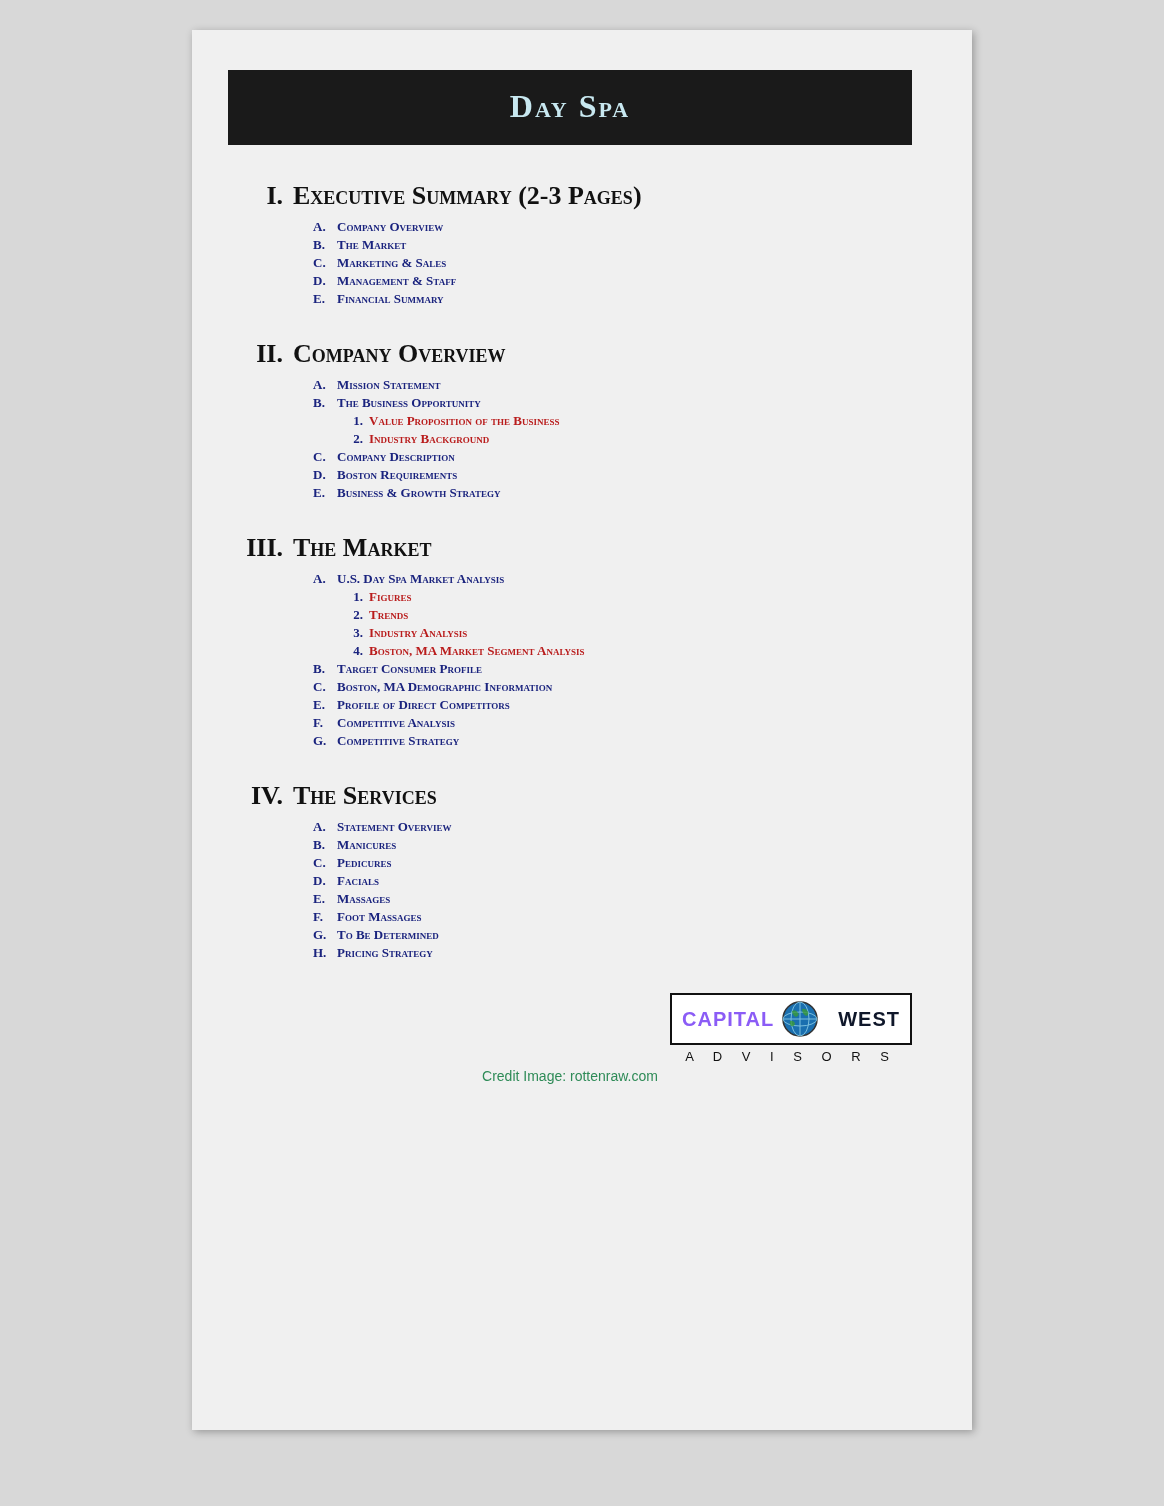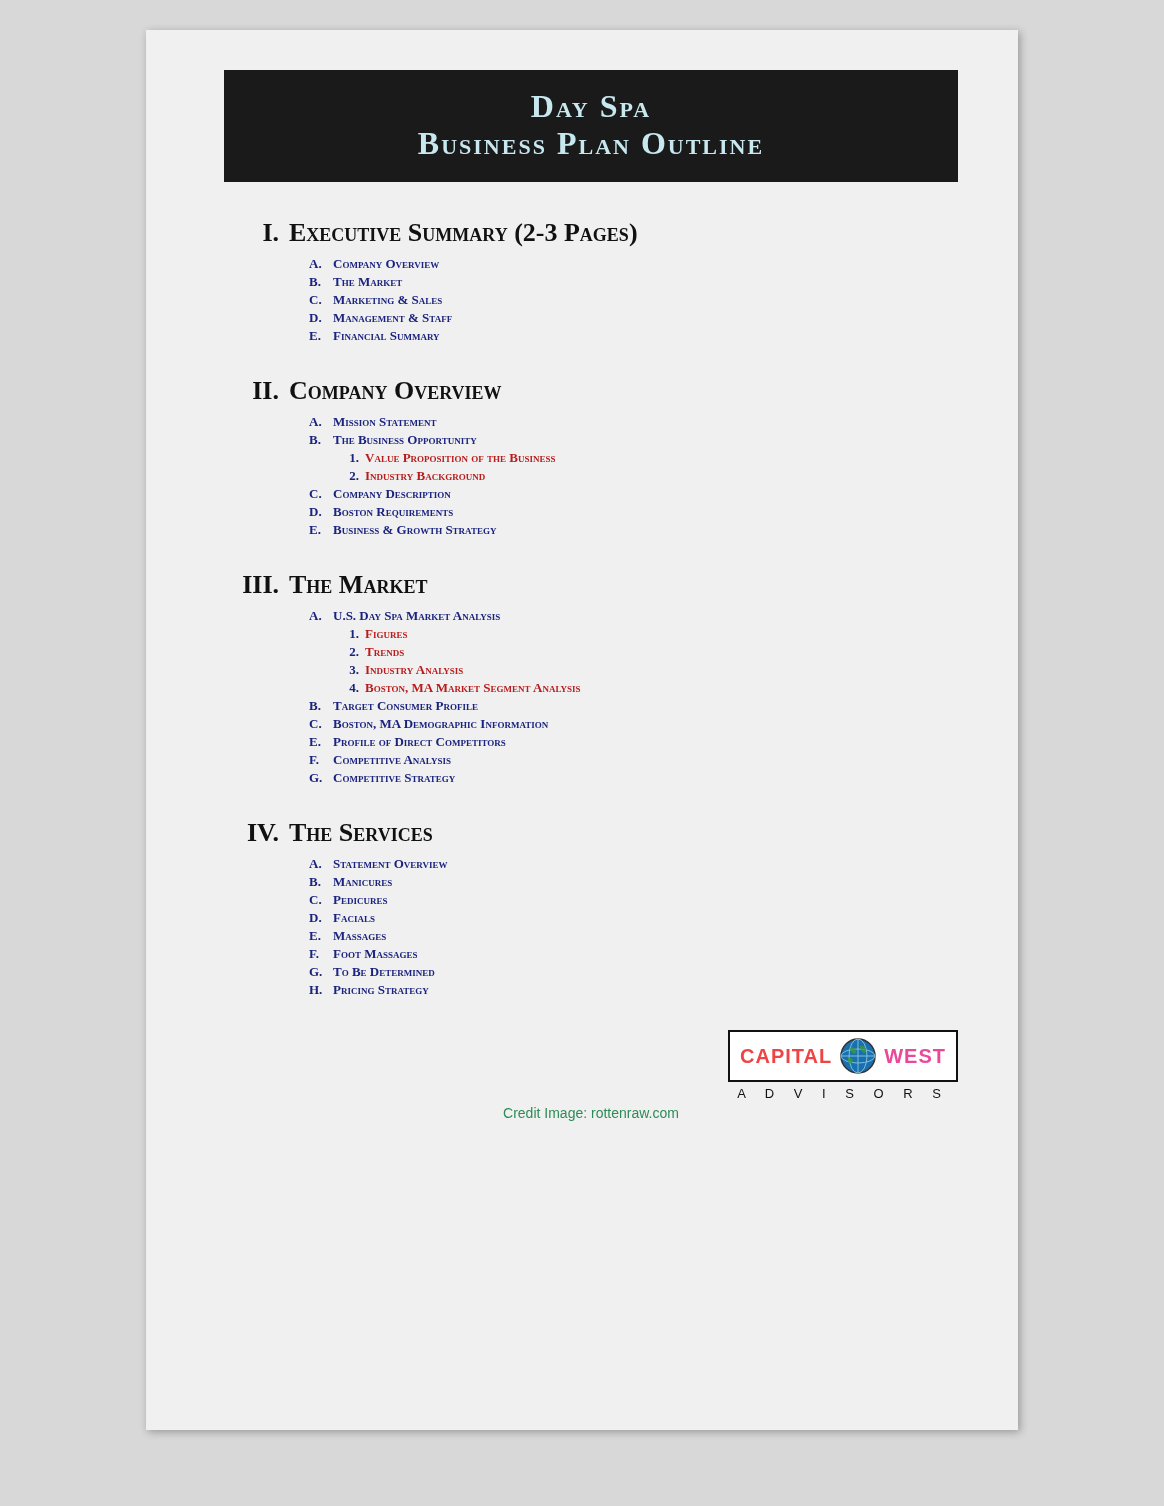--- a/index.html
+++ b/index.html
@@ -9,23 +9,23 @@
       display: flex;
       justify-content: center;
       align-items: flex-start;
       min-height: 100vh;
       padding: 30px 20px;
       font-family: 'Times New Roman', Times, serif;
     }
 
     .page {
       background: #f0f0f0;
-      width: 872px;
+      width: 780px;
       min-height: 1400px;
-      padding: 40px 60px 50px 78px;
+      padding: 40px 60px 50px 36px;
       box-shadow: 2px 2px 8px rgba(0,0,0,0.3);
     }
 
     
     .title-box {
       background: #1a1a1a;
       text-align: center;
       padding: 18px 20px 20px 20px;
       margin-bottom: 36px;
     }
@@ -155,36 +155,37 @@
       display: flex;
       align-items: center;
       padding: 6px 10px;
       gap: 8px;
       background: white;
     }
 
     .logo-text-capital {
       font-size: 20px;
       font-weight: bold;
-      color: #ef4444;
+      color: #8b5cf6;
       font-family: Arial, sans-serif;
       letter-spacing: 1px;
     }
 
     .logo-globe {
       width: 36px;
       height: 36px;
     }
 
     .logo-text-west {
       font-size: 20px;
       font-weight: bold;
-      color: #ec4899;
+      color: #0f172a;
       font-family: Arial, sans-serif;
       letter-spacing: 1px;
+      margin-left: 12px;
     }
 
     .logo-advisors {
       letter-spacing: 8px;
       font-size: 13px;
       font-family: Arial, sans-serif;
       color: #111;
       text-align: right;
       margin-top: 4px;
       font-weight: normal;
@@ -198,21 +199,20 @@
       margin-top: 4px;
     }
   </style>
 </head>
 <body>
 
 <div class="page">
 
   <div class="title-box">
     <span class="title-line1">Day Spa</span>
-    <span class="title-line2">Business Plan Outline</span>
   </div>
 
   <div id="sections-container">
       <div class="section">
         <div class="section-header">
           <span class="roman-numeral">I.</span>
           <span class="section-title">Executive Summary (2-3 Pages)</span>
         </div>
         <div class="sub-list">
           <div class="sub-item">

